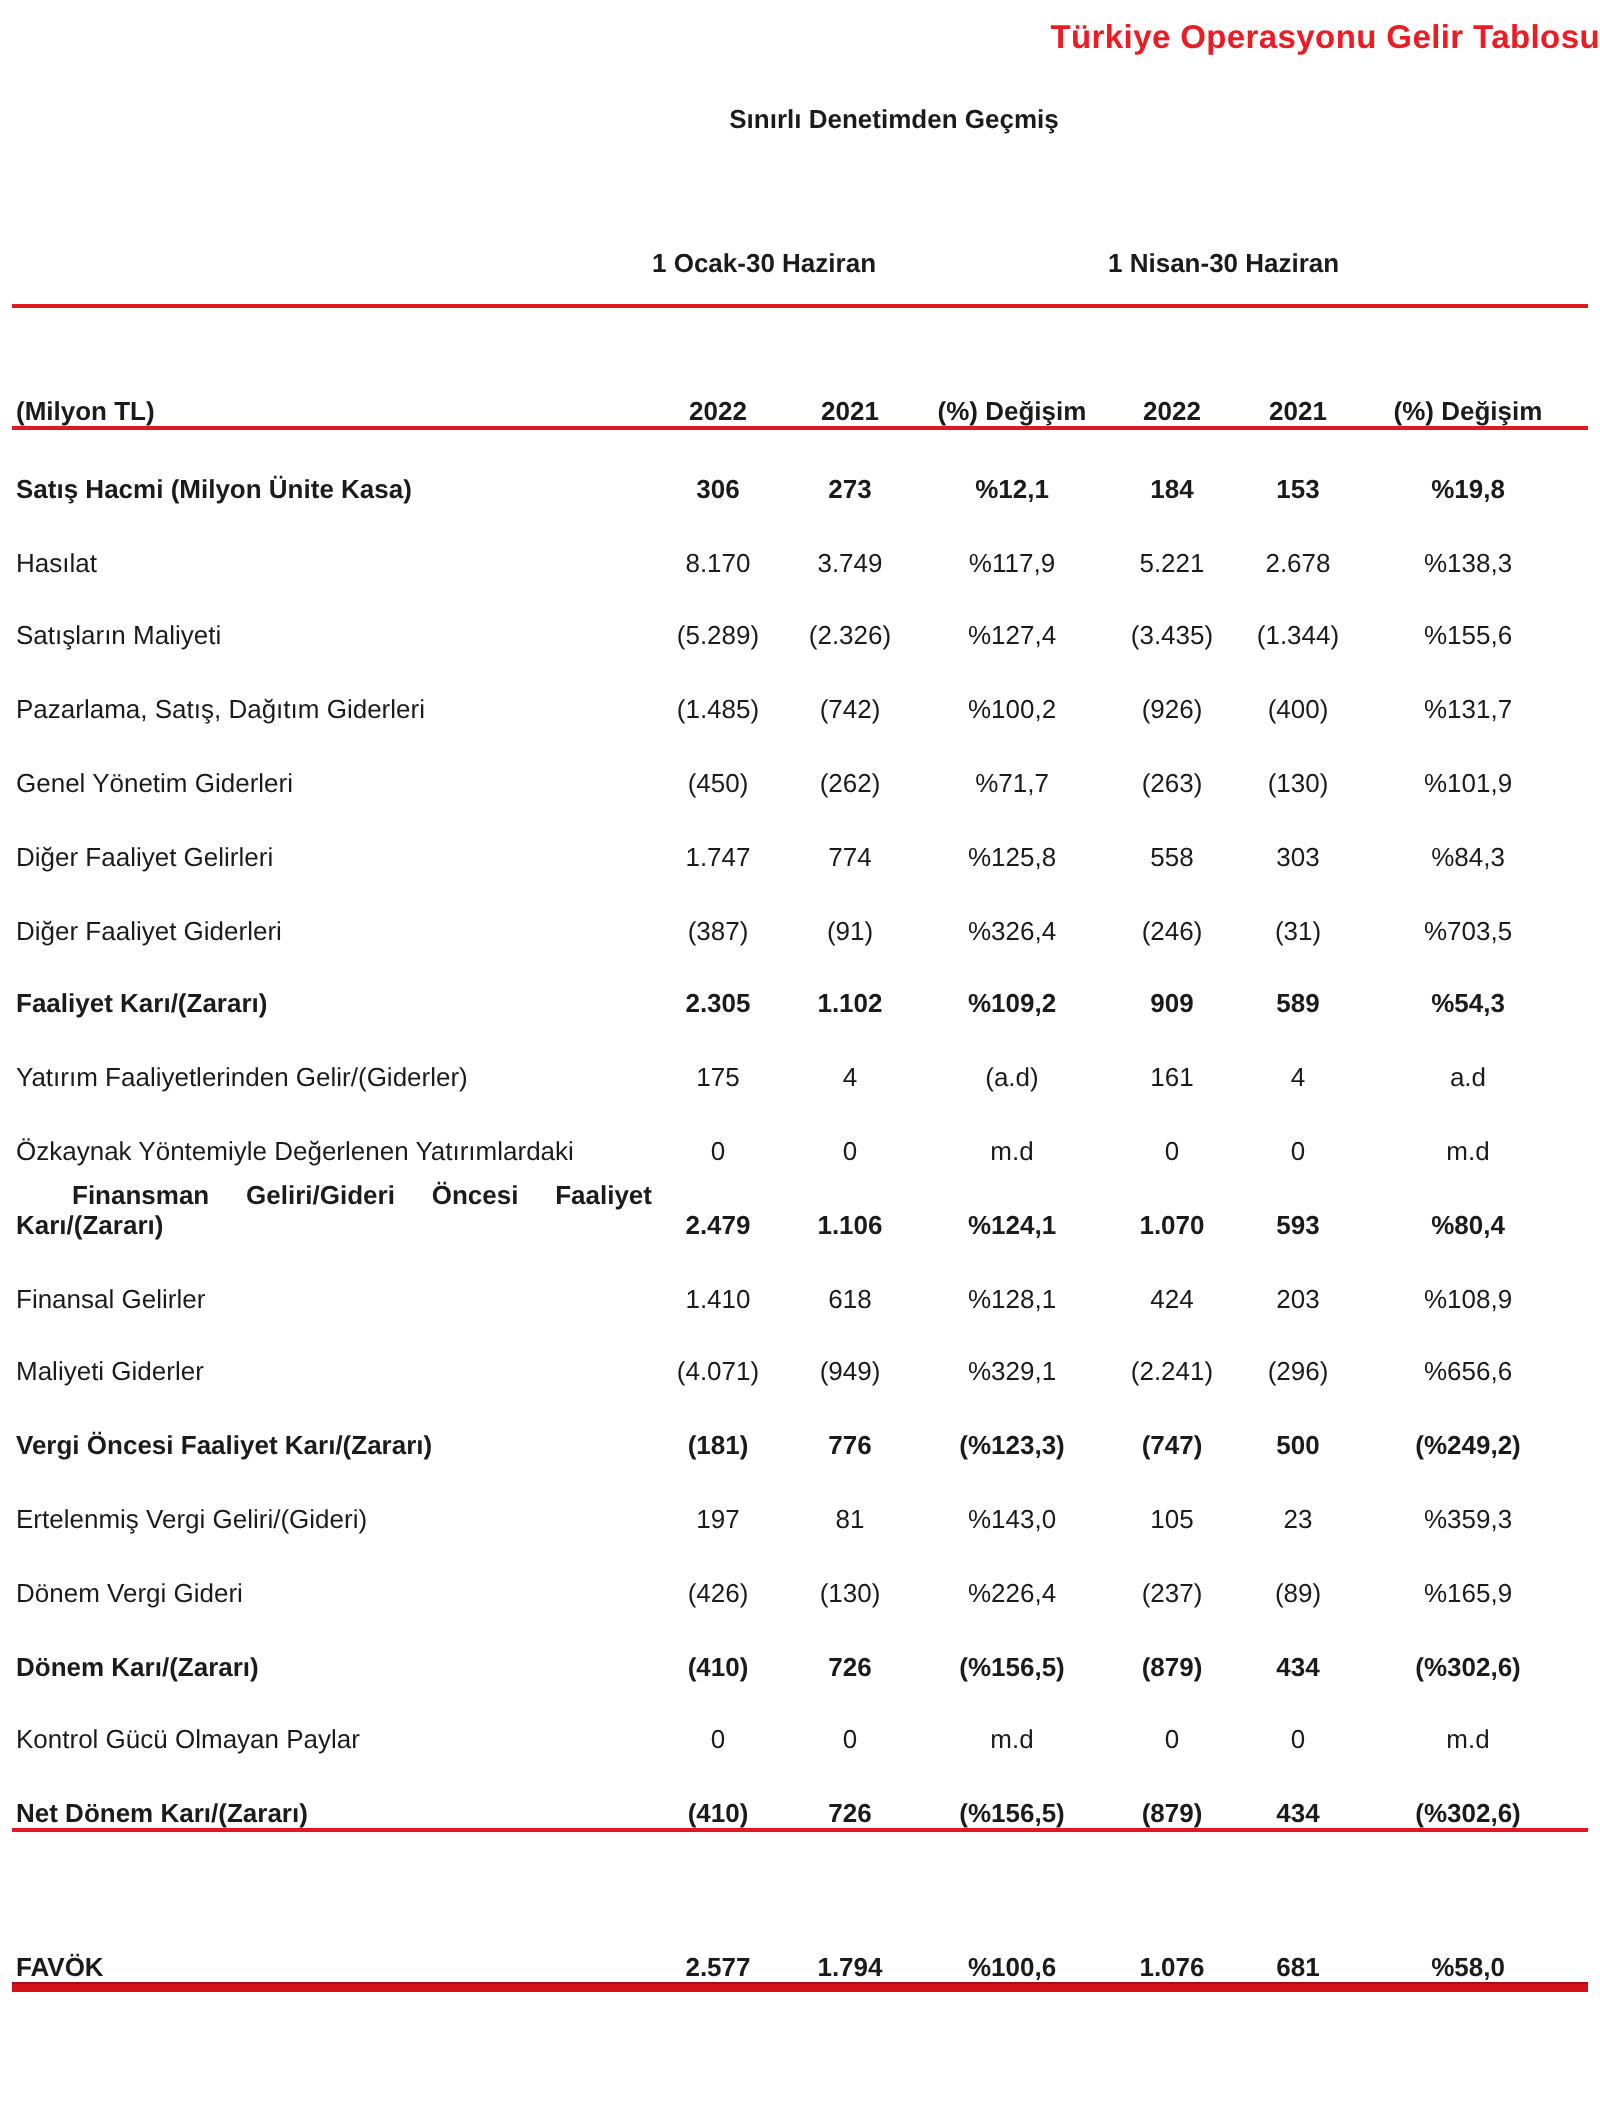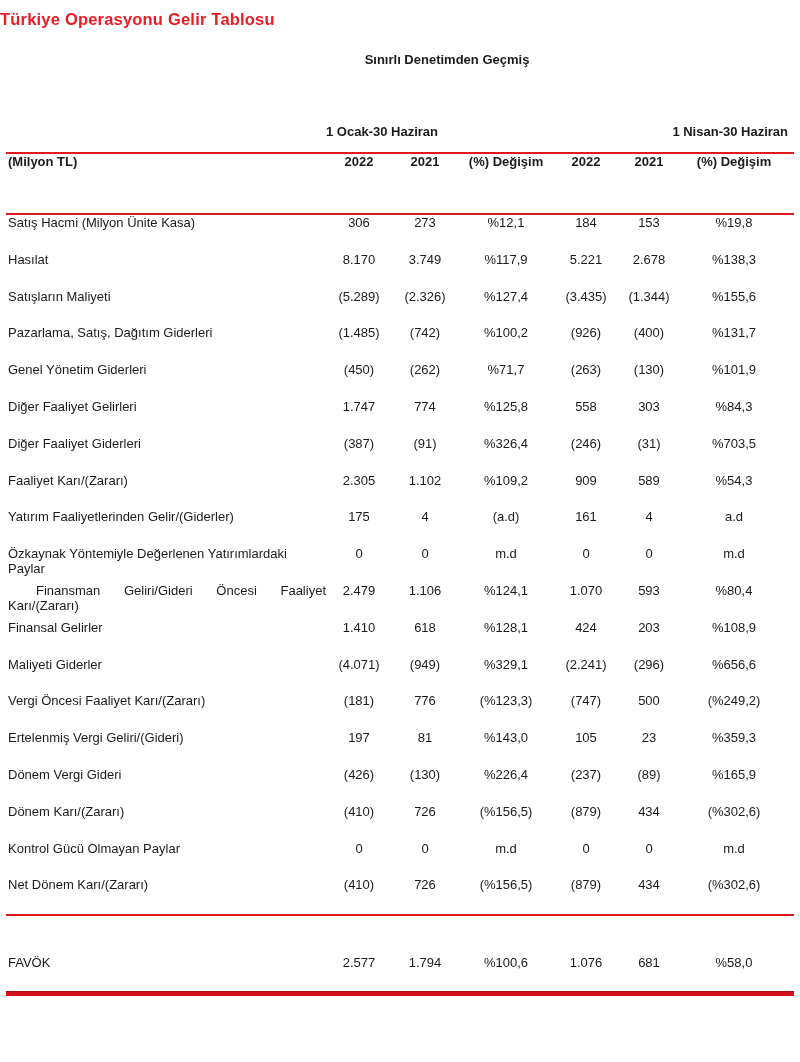--- a/index.html
+++ b/index.html
@@ -1,41 +1,41 @@
 <!DOCTYPE html>
 <html style="--red: #ED1C24; --rule: #E0181F; --text: #1B1B1B;"><head>
 <meta charset="utf-8">
 <style>
   :root { --red:#ED1C24; --rule:#E0181F; --text:#1B1B1B; }
   * { box-sizing:border-box; }
   html,body { margin:0; padding:0; background:#fff; }
   body { width:800px; height:1062px; font-family:"Liberation Sans","DejaVu Sans",sans-serif; color:var(--text); }
   .page { position:relative; width:800px; height:1062px; overflow:hidden; background:#fff; }
 
-  .title { padding-top:10px; text-align:left; font-size:16.5px; font-weight:bold; color:var(--red); letter-spacing:0.2px; }
+  .title { padding-top:10px; text-align:right; font-size:16.5px; font-weight:bold; color:var(--red); letter-spacing:0.2px; }
   .subtitle { margin-top:23px; text-align:center; font-size:13px; font-weight:bold; transform:translateX(47px); }
 
   .period-row { margin-top:57px; margin-left:6px; display:flex; font-size:13px; font-weight:bold; height:15px; line-height:15px; }
   .period-row .col-label { padding-left:2px; }
 
   .rule { margin-left:6px; width:788px; background:var(--rule); }
   .rule.thin { height:2px; }
   .rule.mt { margin-top:13px; }
   .rule.thick { height:5px; background:#D4111B; border-top:1px solid #A80D14; }
 
-  .trow { display:flex; align-items:flex-start; margin-left:6px; width:788px; font-size:13px; height:36.8px; }
+  .trow { display:flex; align-items:flex-end; margin-left:6px; width:788px; font-size:13px; height:36.8px; }
   .trow.head { height:59px; font-weight:bold; }
-  .trow.bold { font-weight:normal; }
+  .trow.bold { font-weight:bold; }
 
   .col-label { width:320px; padding-left:2px; line-height:15px; }
   .val { text-align:center; }
   .c1 { width:66px; } .c2 { width:66px; } .c3 { width:96px; }
   .c4 { width:64px; } .c5 { width:62px; } .c6 { width:108px; }
   .period-a { width:228px; }
-  .period-b { width:234px; text-align:right; }
+  .period-b { width:234px; text-align:left; }
 
   .jline { display:flex; justify-content:space-between;margin-left:28px; }
   .favok-gap { height:39px; }
   #ebitda-container .trow { height:36px; }
 </style>
 </head>
 <body>
 
 <div class="page">
 
@@ -150,21 +150,20 @@
     <div class="val c2">4</div>
     <div class="val c3">(a.d)</div>
     <div class="val c4">161</div>
     <div class="val c5">4</div>
     <div class="val c6">a.d</div>
   </div>
 
   <div class="trow">
     <div class="col-label">
           <div>Özkaynak Yöntemiyle Değerlenen Yatırımlardaki</div>
-          <div>Paylar</div>
         </div>
     <div class="val c1">0</div>
     <div class="val c2">0</div>
     <div class="val c3">m.d</div>
     <div class="val c4">0</div>
     <div class="val c5">0</div>
     <div class="val c6">m.d</div>
   </div>
 
   <div class="trow bold">

